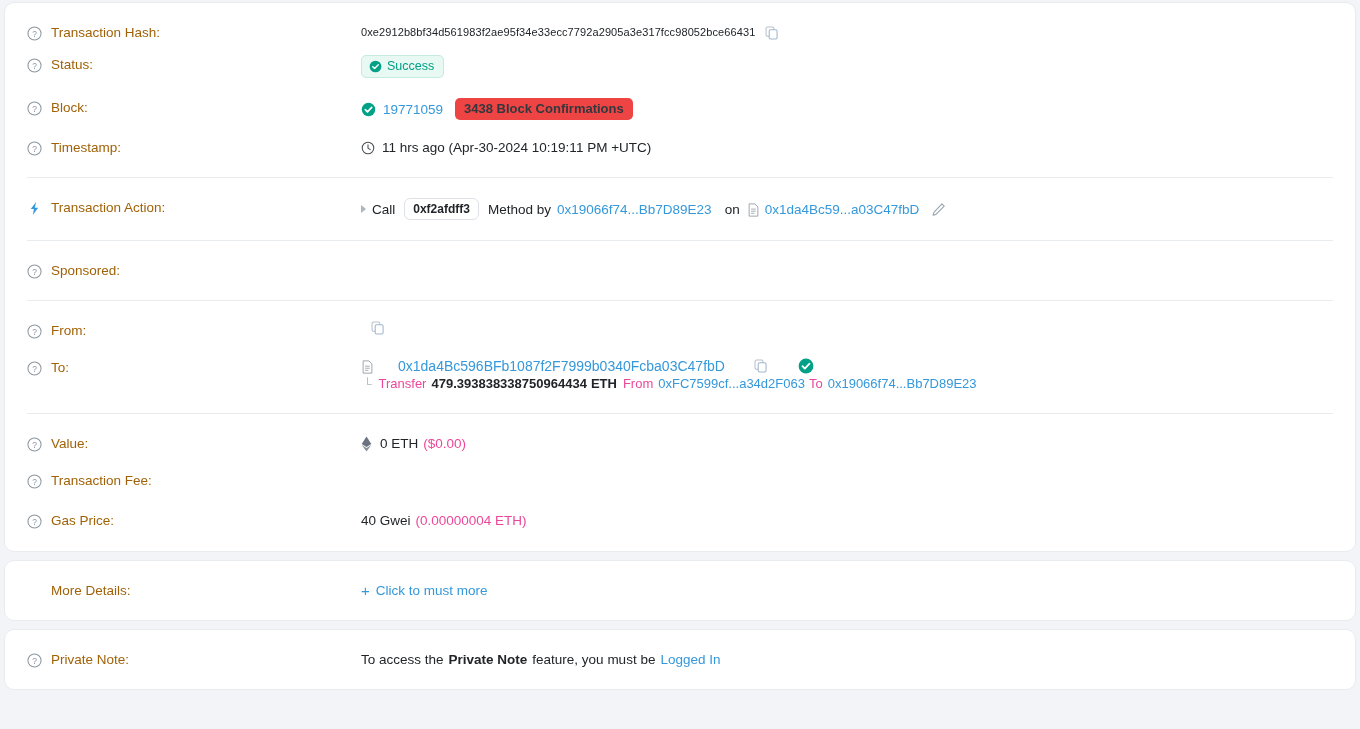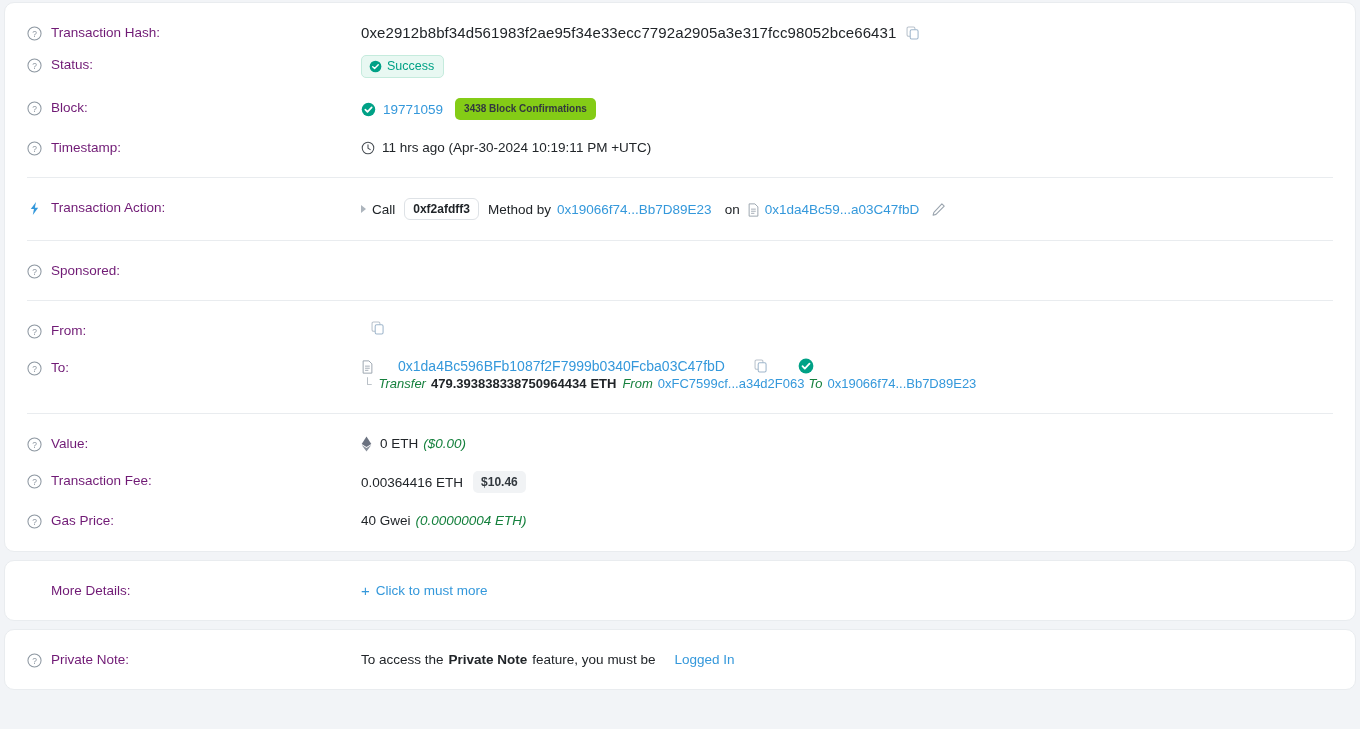--- a/index.html
+++ b/index.html
@@ -41,21 +41,21 @@
   .label {
     width: 334px;
     flex: 0 0 334px;
     display: flex;
     align-items: center;
     color: #6c757d;
     font-size: 13.5px;
     line-height: 18px;
     padding-top: 1px;
   }
-  .label .txt { color: #701a75; }
+  .label .txt { color: #a16207; }
 
   .value {
     flex: 1;
     display: flex;
     align-items: center;
     flex-wrap: wrap;
     color: #212529;
     font-size: 13.5px;
     line-height: 19px;
   }
@@ -114,21 +114,21 @@
   }
   .blk-check {
     width: 15px; height: 15px;
     margin-right: 7px;
     display: inline-flex;
     flex: 0 0 15px;
   }
 
   
   .hash-text {
-    font-size: 15px;
+    font-size: 11px;
     color: #212529;
     letter-spacing: 0.1px;
   }
 
   .status-badge {
     display: inline-flex;
     align-items: center;
     background: #e8f8f2;
     border: 1px solid #c5ebdd;
     color: #00a186;
@@ -140,24 +140,24 @@
   .status-badge .sb-ico {
     width: 13px; height: 13px;
     margin-right: 5px;
     display: inline-flex;
   }
 
   .link { color: #3498db; text-decoration: none; cursor: pointer; }
 
   .conf-badge {
     display: inline-block;
-    background: #84cc16;
+    background: #ef4444;
     border-radius: 5px;
     color: #32383e;
-    font-size: 10px;
+    font-size: 13px;
     font-weight: bold;
     padding: 4px 9px;
     margin-left: 12px;
     line-height: 14px;
   }
 
   .usd-badge {
     display: inline-block;
     background: #f1f3f5;
     border-radius: 5px;
@@ -185,21 +185,21 @@
     border-radius: 6px;
     background: #fff;
     padding: 3px 8px;
     margin: 0 9px;
     font-size: 12px;
     font-weight: bold;
     color: #212529;
     line-height: 14px;
   }
 
-  .muted { color: #15803d; font-style: italic; }
+  .muted { color: #ec4899; }
   .sp { margin: 0 5px; }
 
   .divider {
     height: 1px;
     background: #e9ecef;
     margin: 0 22px;
   }
 
   .transfer-line {
     display: flex;
@@ -467,24 +467,20 @@
     <div class="row" style="padding-top:9px;padding-bottom:9px;">
       <div class="label">
         <span class="hicon">
           <svg width="15" height="15" viewBox="0 0 16 16">
               <circle cx="8" cy="8" r="7" fill="none" stroke="#8c96a0" stroke-width="1.1"></circle>
               <text x="8" y="11.5" font-size="9" fill="#8c96a0" text-anchor="middle" font-family="Liberation Sans">?</text>
             </svg>
         </span>
         <span class="txt">Transaction Fee:</span>
       </div>
-      <div class="value">
-        <span>0.00364416 ETH</span>
-        <span class="usd-badge">$10.46</span>
-      </div>
     </div>
 
     <div class="row" style="padding-top:9px;padding-bottom:21px;">
       <div class="label">
         <span class="hicon">
           <svg width="15" height="15" viewBox="0 0 16 16">
               <circle cx="8" cy="8" r="7" fill="none" stroke="#8c96a0" stroke-width="1.1"></circle>
               <text x="8" y="11.5" font-size="9" fill="#8c96a0" text-anchor="middle" font-family="Liberation Sans">?</text>
             </svg>
         </span>
@@ -521,18 +517,18 @@
               <circle cx="8" cy="8" r="7" fill="none" stroke="#8c96a0" stroke-width="1.1"></circle>
               <text x="8" y="11.5" font-size="9" fill="#8c96a0" text-anchor="middle" font-family="Liberation Sans">?</text>
             </svg>
         </span>
         <span class="txt">Private Note:</span>
       </div>
       <div class="value">
         <span>To access the</span>
         <span class="bold" style="margin:0 5px;">Private Note</span>
         <span>feature, you must be</span>
-        <a class="link" style="margin-left:19px;">Logged In</a>
+        <a class="link" style="margin-left:5px;">Logged In</a>
       </div>
     </div>
   </div>
 
 </div>
 
 </body></html>

